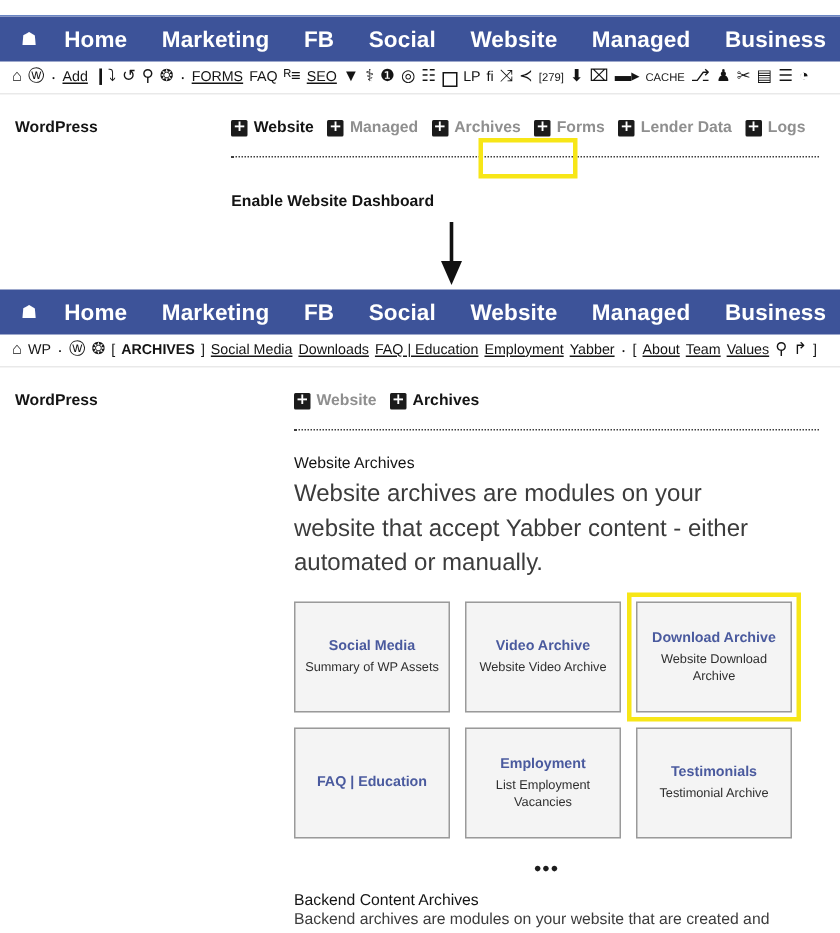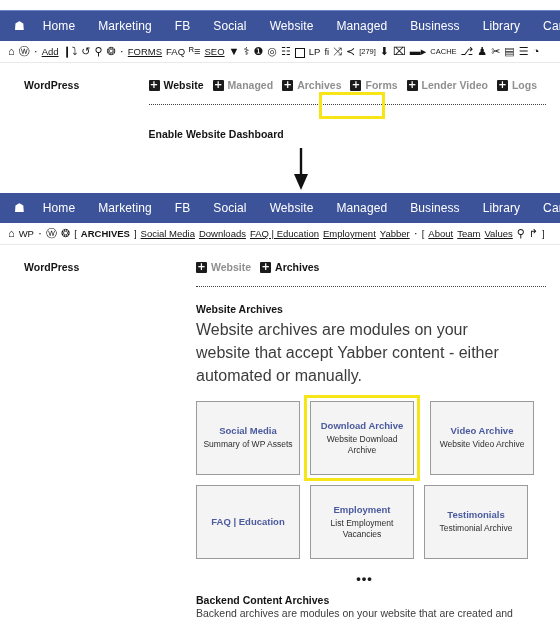--- a/index.html
+++ b/index.html
@@ -26,22 +26,22 @@
     box-sizing: border-box;
   }
   .navbar .nav-home-icon {
     color: #ffffff;
     font-size: 12px;
     margin-right: 18px;
     line-height: 1;
   }
   .navbar .nav-item {
     color: #ffffff;
-    font-size: 12px;
-    font-weight: normal;
+    font-size: 15px;
+    font-weight: bold;
     margin-right: 23px;
     white-space: nowrap;
     letter-spacing: 0.1px;
   }
   .navbar .nav-item:last-child { margin-right: 0; }
 
   
   .admin-bar {
     height: 22px;
     display: flex;
@@ -70,21 +70,21 @@
   }
   .admin-bar .ab.dot {
     font-size: 12px; position: relative; top: -1px;
   }
 
   
   .panel { position: relative; background: #ffffff; }
   .panel-body { display: flex; padding-top: 16px; }
   .side-label {
     width: 196px;
-    padding-left: 24px;
+    padding-left: 10px;
     box-sizing: border-box;
     font-size: 10.5px;
     font-weight: bold;
     color: #141414;
   }
   .content-col { flex: 1; padding-right: 14px; }
 
   
   .crumbs {
     display: flex;
@@ -111,21 +111,21 @@
   .crumb.active .crumb-label { color: #141414; }
 
   .dotted-rule {
     border-bottom: 1.6px dotted #1d1d1d;
     margin-top: 13px;
     opacity: .85;
   }
 
   .sec-title {
     font-size: 10.5px;
-    font-weight: bold;
+    font-weight: normal;
     color: #141414;
     margin-top: 16px;
   }
   .sec-text {
     font-size: 16px;
     color: #3c3c3c;
     line-height: 1.45;
     margin-top: 3px;
     max-width: 330px;
   }
@@ -305,21 +305,21 @@
           <span class="crumb">
             <span class="plusbox">+</span>
             <span class="crumb-label">Archives</span>
           </span>
           <span class="crumb">
             <span class="plusbox">+</span>
             <span class="crumb-label">Forms</span>
           </span>
           <span class="crumb">
             <span class="plusbox">+</span>
-            <span class="crumb-label">Lender Video</span>
+            <span class="crumb-label">Lender Data</span>
           </span>
           <span class="crumb">
             <span class="plusbox">+</span>
             <span class="crumb-label">Logs</span>
           </span>
         </div>
       <div class="dotted-rule"></div>
       <div class="clip-bottom" style="margin-top:22px;">
         <span class="clip-text">Enable Website Dashboard</span>
       </div>
@@ -396,30 +396,30 @@
       <div class="sec-text">Website archives are modules on your website that accept Yabber content - either automated or manually.</div>
 
       <div class="card-grid" id="cardgrid">
           <div class="card-row">
             <div class="card-wrap">
               <div class="card">
                 <div class="card-title">Social Media</div>
                 <div class="card-desc">Summary of WP Assets</div>
               </div>
             </div>
+            <div class="card-wrap">
+              <div class="card">
+                <div class="card-title">Video Archive</div>
+                <div class="card-desc">Website Video Archive</div>
+              </div>
+            </div>
             <div class="card-wrap highlight">
               <div class="card">
                 <div class="card-title">Download Archive</div>
                 <div class="card-desc">Website Download Archive</div>
-              </div>
-            </div>
-            <div class="card-wrap">
-              <div class="card">
-                <div class="card-title">Video Archive</div>
-                <div class="card-desc">Website Video Archive</div>
               </div>
             </div>
           </div>
           <div class="card-row">
             <div class="card-wrap">
               <div class="card">
                 <div class="card-title">FAQ | Education</div>
               </div>
             </div>
             <div class="card-wrap">

